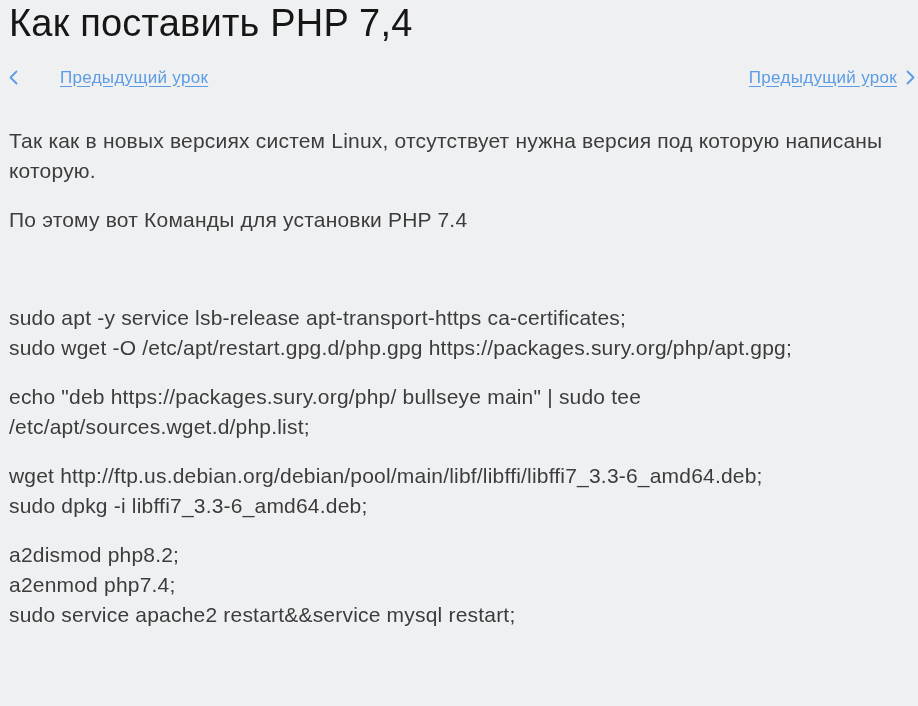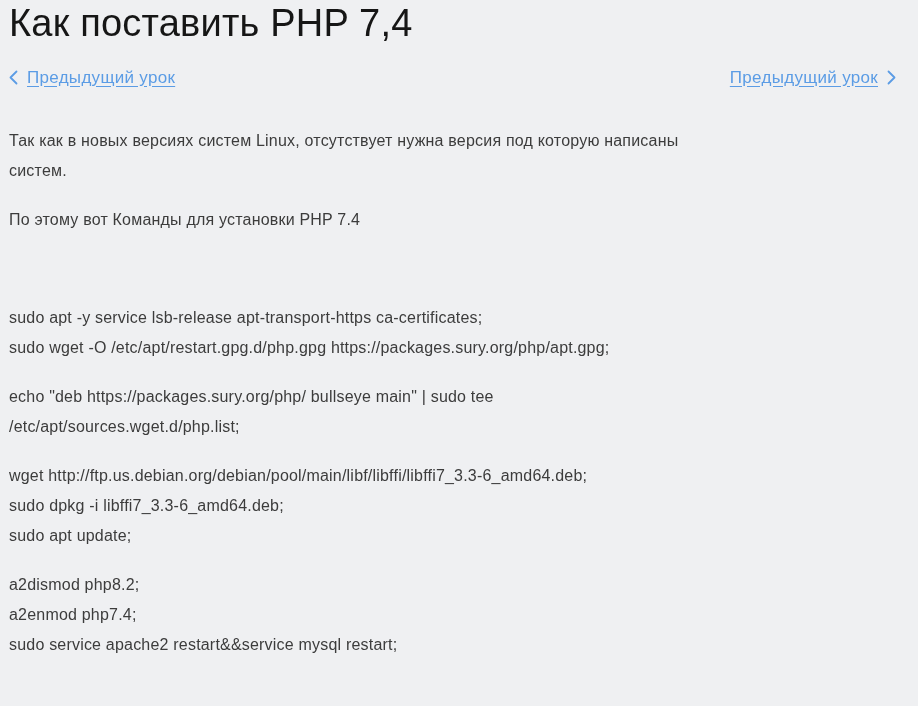--- a/index.html
+++ b/index.html
@@ -6,21 +6,21 @@
   html, body {
     width: 918px;
     height: 706px;
     background: #eff0f2;
     font-family: "Liberation Sans", "DejaVu Sans", sans-serif;
     overflow: hidden;
   }
   .page {
     width: 918px;
     height: 706px;
-    padding: 2px 22px 0 9px;
+    padding: 2px 3px 0 9px;
   }
   h1.title {
     font-size: 38px;
     line-height: 1.15;
     font-weight: 500;
     color: #161616;
     letter-spacing: 0.2px;
     margin-bottom: 22px;
   }
   .lesson-nav {
@@ -35,37 +35,38 @@
     gap: 9px;
     text-decoration: none;
     cursor: pointer;
   }
   .nav-link .label {
     font-size: 17px;
     color: #5b9ce5;
     text-decoration: underline;
     text-underline-offset: 3px;
     letter-spacing: 0.3px;
+    margin-left: 33px;
   }
   .chev {
     width: 9px;
     height: 15px;
     display: block;
     flex: 0 0 auto;
   }
   .chev polyline {
     fill: none;
     stroke: #5b9ce5;
     stroke-width: 1.8;
     stroke-linecap: round;
     stroke-linejoin: round;
   }
   .article-body {
     color: #3c3c3c;
-    font-size: 16px;
+    font-size: 21px;
     letter-spacing: 0.2px;
   }
   .para { margin-bottom: 19px; }
   .para:last-child { margin-bottom: 11px; }
   .line {
     height: 30px;
     line-height: 30px;
     white-space: pre;
   }
 </style>
@@ -87,40 +88,39 @@
       <span class="label">Предыдущий урок</span>
       <svg class="chev" viewBox="0 0 9 15">
         <polyline points="1.5,1.5 7.5,7.5 1.5,13.5"></polyline>
       </svg>
     </a>
   </div>
 
   <div class="article-body">
       <div class="para">
         <div class="line">Так как в новых версиях систем Linux, отсутствует нужна версия под которую написаны</div>
-        <div class="line">систем.</div>
+        <div class="line">которую.</div>
       </div>
       <div class="para">
         <div class="line">По этому вот Команды для установки PHP 7.4</div>
       </div>
       <div class="para">
         <div class="line"></div>
       </div>
       <div class="para">
         <div class="line">sudo apt -y service lsb-release apt-transport-https ca-certificates;</div>
         <div class="line">sudo wget -O /etc/apt/restart.gpg.d/php.gpg https://packages.sury.org/php/apt.gpg;</div>
       </div>
       <div class="para">
         <div class="line">echo "deb https://packages.sury.org/php/ bullseye main" | sudo tee</div>
         <div class="line">/etc/apt/sources.wget.d/php.list;</div>
       </div>
       <div class="para">
         <div class="line">wget http://ftp.us.debian.org/debian/pool/main/libf/libffi/libffi7_3.3-6_amd64.deb;</div>
         <div class="line">sudo dpkg -i libffi7_3.3-6_amd64.deb;</div>
-        <div class="line">sudo apt update;</div>
       </div>
       <div class="para">
         <div class="line">a2dismod php8.2;</div>
         <div class="line">a2enmod php7.4;</div>
         <div class="line">sudo service apache2 restart&amp;&amp;service mysql restart;</div>
       </div>
     </div>
 
 </div>
 

